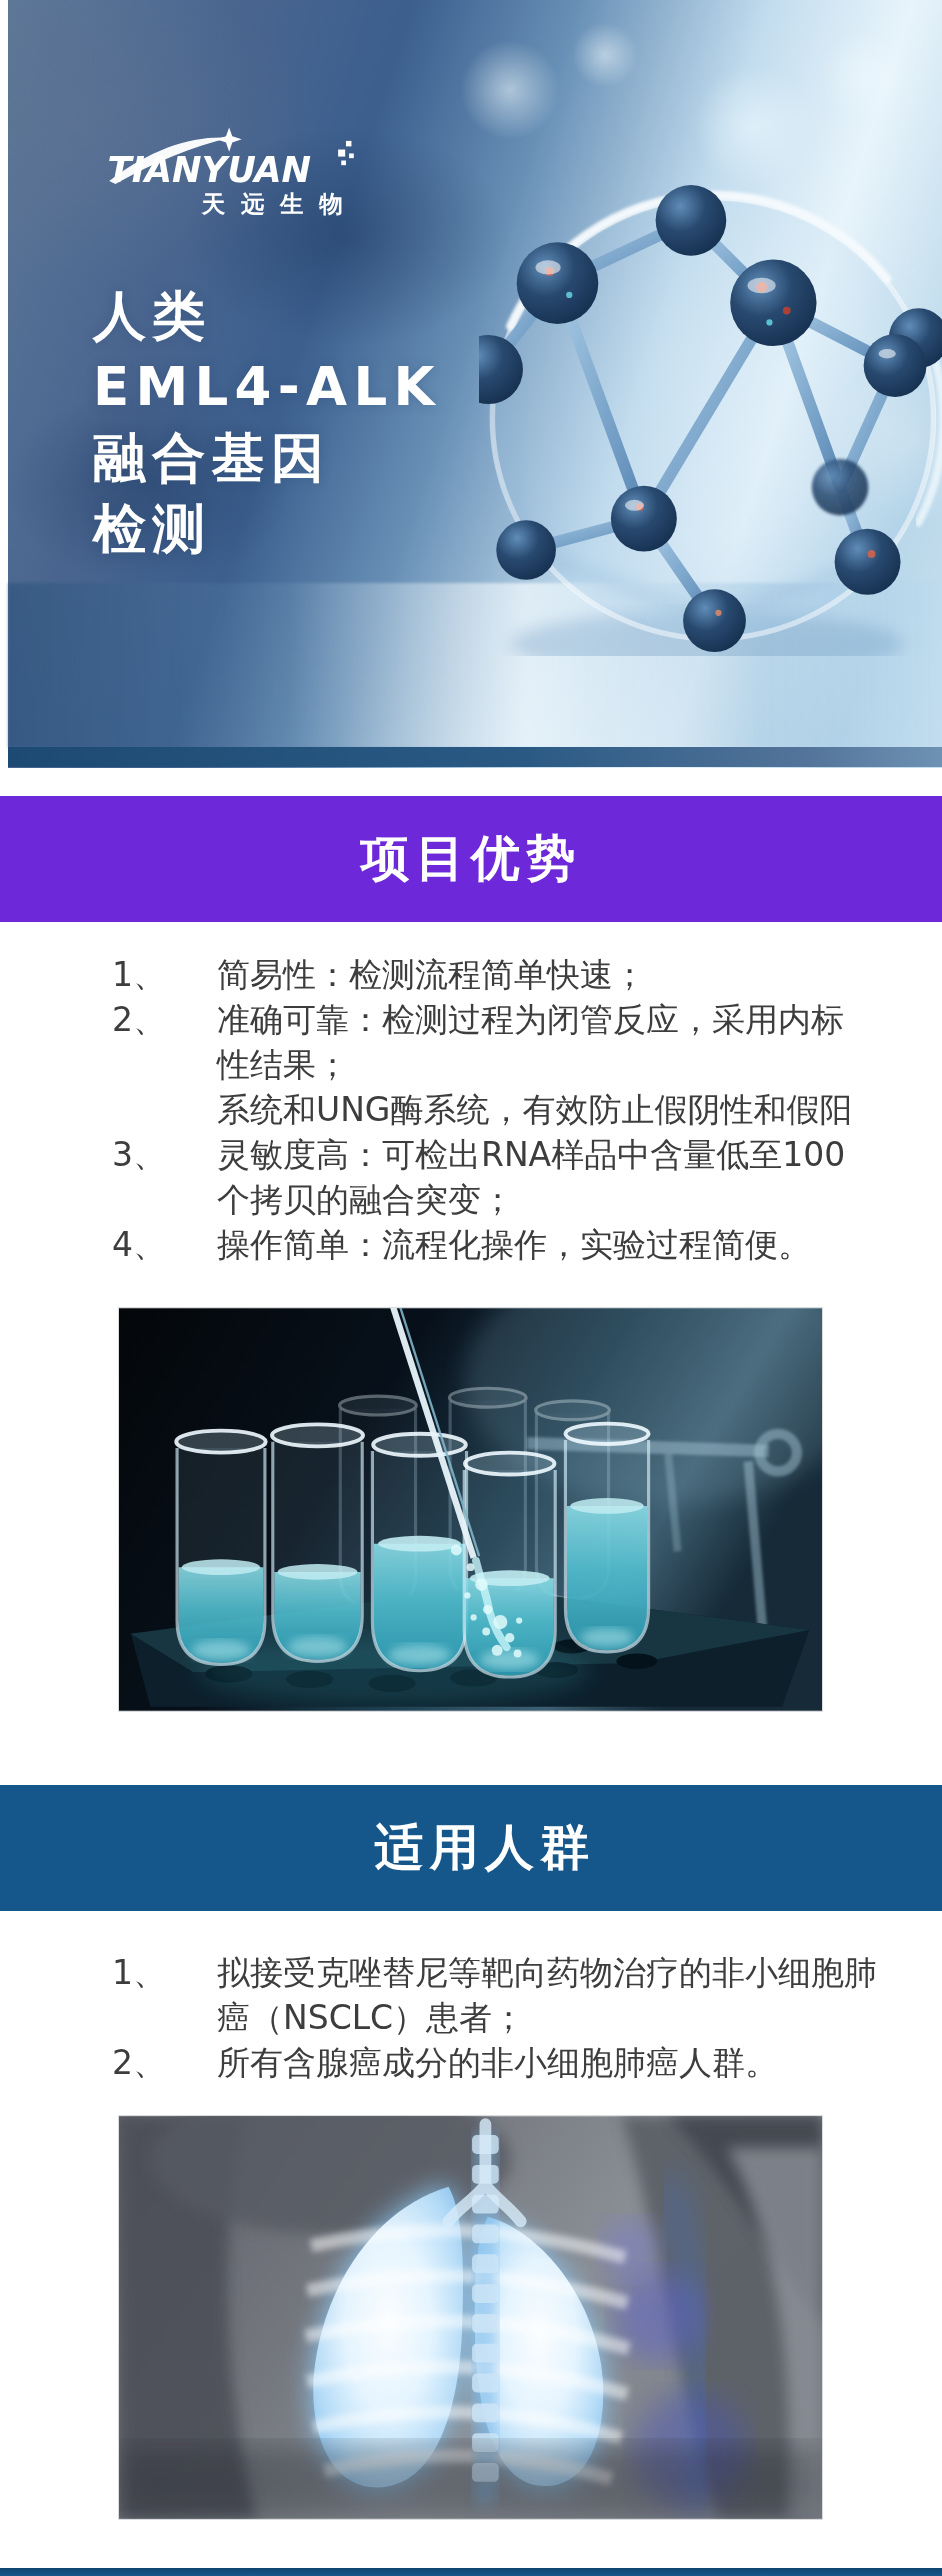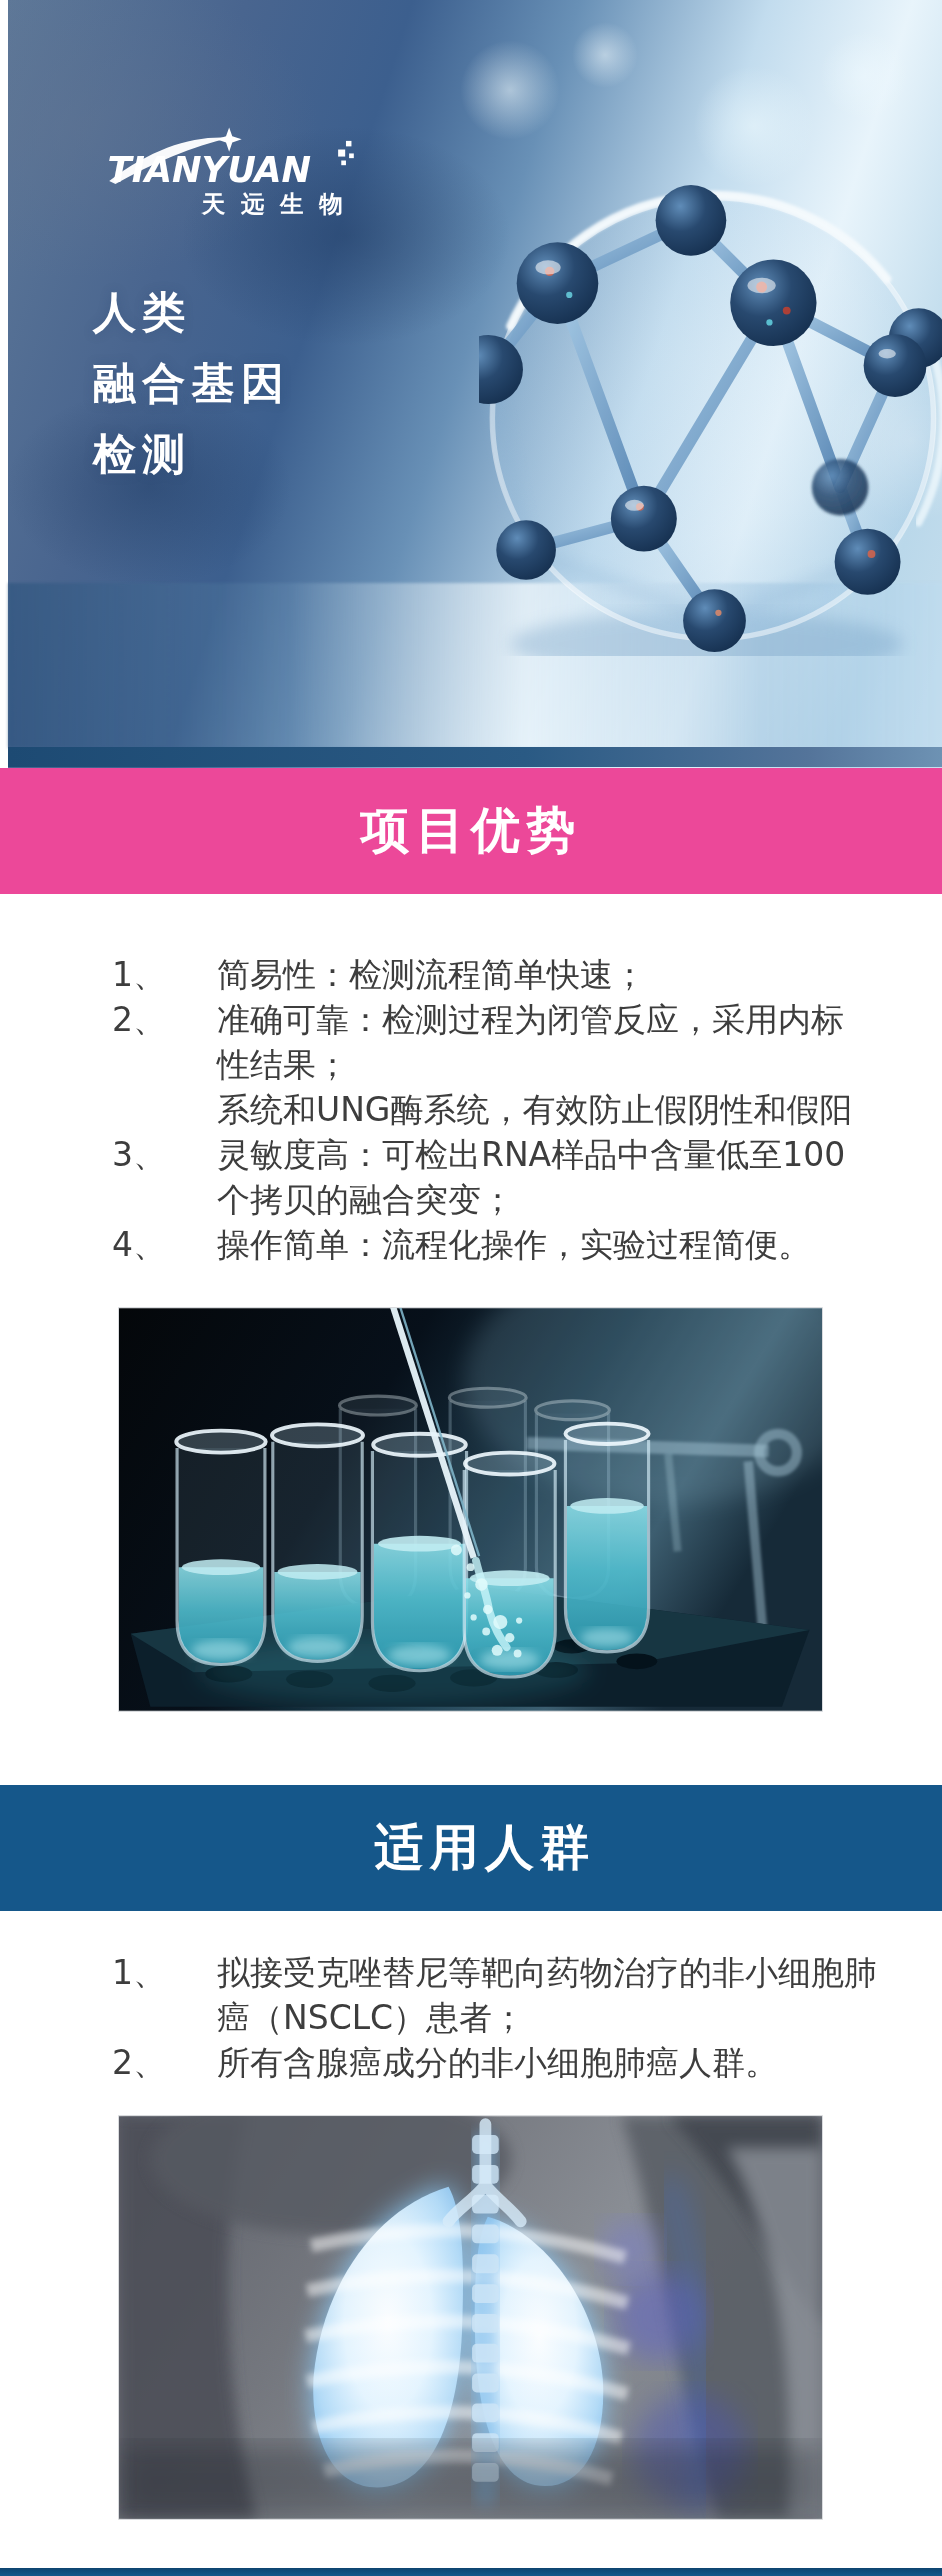--- a/index.html
+++ b/index.html
@@ -29,23 +29,22 @@
     filter:blur(1.6px);
   }
   .hero-strip{
     position:absolute;left:0;top:747px;width:942px;height:20.4px;
     background:linear-gradient(to right,#1d4a73,#2a5a84 55%,#54749a 85%,#6f94b5);
   }
   .molecule{position:absolute;left:471px;top:185px;width:471px;height:471px;}
   .logo{position:absolute;left:98px;top:126px;width:251px;height:98px;}
   .hero-title{
     position:absolute;left:85px;top:280px;width:471px;
-    color:#ffffff;font-size:43px;line-height:71px;font-weight:bold;letter-spacing:6.3px;
+    color:#ffffff;font-size:53px;line-height:71px;font-weight:bold;letter-spacing:6.3px;
     text-shadow:0 0 11px rgba(30,60,100,.25);
-    font-family:Liberation Mono, monospace;
   }
   
   .banner{
     position:absolute;left:0;width:942px;height:126px;
     display:flex;align-items:center;justify-content:center;
     font-size:49px;font-weight:bold;letter-spacing:6.3px;color:#ffffff;
   }
   .banner-1{top:768px;}
   .banner-2{top:1785px;padding-left:14px;}
   
@@ -174,28 +173,29 @@
         <rect x="306" y="19" width="7" height="7"></rect>
         <rect x="300" y="44" width="6" height="6"></rect>
         <rect x="310" y="35" width="6" height="6"></rect>
       </g>
       <text x="2" y="72" fill="#ffffff" font-size="45" font-weight="bold" font-style="italic" font-family="'DejaVu Sans','Liberation Sans',sans-serif" letter-spacing="0">TIANYUAN</text>
       <text x="122" y="110" fill="#ffffff" font-size="30" font-weight="bold" font-family="'DejaVu Sans','Liberation Sans',sans-serif" letter-spacing="20">天远生物</text>
     </svg>
 
     <div class="hero-title">
       <div>人类</div>
+      <div>EML4-ALK</div>
       <div>融合基因</div>
       <div>检测</div>
     </div>
 
     <div class="hero-strip"></div>
   </div>
 
-  <div class="banner banner-1" style="background:#ec4899;">
+  <div class="banner banner-1" style="background:#6d28d9;margin-top:28px;">
     <span>项目优势</span>
   </div>
 
   <div class="list list-1">
     <div class="li">
       <div class="num">1、</div>
       <div class="txt">
           <div>简易性：检测流程简单快速；</div>
         </div>
     </div>

